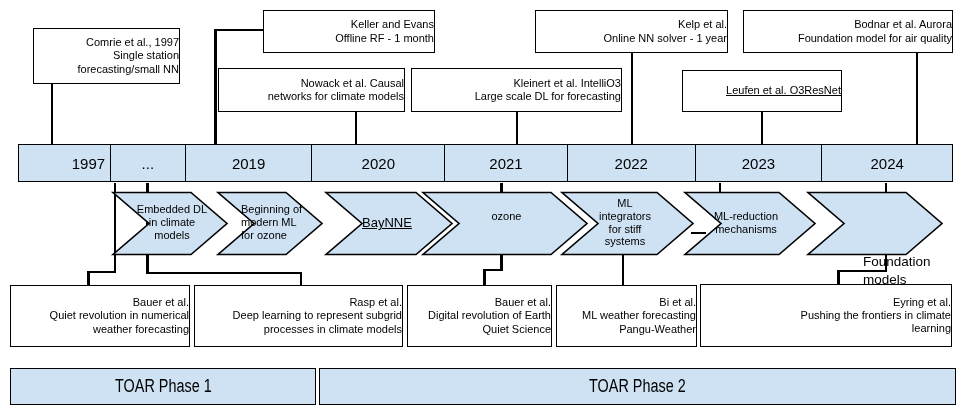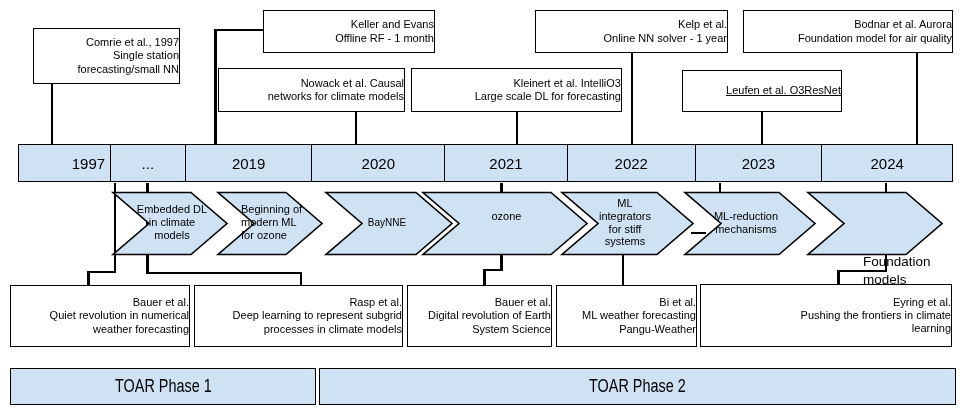--- a/index.html
+++ b/index.html
@@ -108,21 +108,21 @@
   <div class="chevtext" style="left:120px;top:203px;width:104px;">
     <div>Embedded DL</div>
     <div>in climate</div>
     <div>models</div>
   </div>
   <div class="chevtext" style="left:241px;top:203px;width:90px;text-align:left;">
     <div>Beginning of</div>
     <div>modern ML</div>
     <div>for ozone</div>
   </div>
-  <div class="chevtext" style="left:337px;top:216px;width:100px;font-size:10px;">
+  <div class="chevtext" style="left:337px;top:216px;width:100px;font-size:13px;text-decoration:underline;">
     <div>BayNNE</div>
   </div>
   <div class="chevtext" style="left:440px;top:210px;width:133px;">
     <div>ozone</div>
   </div>
   <div class="chevtext" style="left:577px;top:197px;width:96px;line-height:12.8px;">
     <div>ML</div>
     <div>integrators</div>
     <div>for stiff</div>
     <div>systems</div>
@@ -142,21 +142,21 @@
     <div class="ln">weather forecasting</div>
   </div>
   <div class="callout" style="left:194px;top:285px;width:209px;height:62px;">
     <div class="ln">Rasp et al.</div>
     <div class="ln">Deep learning to represent subgrid</div>
     <div class="ln">processes in climate models</div>
   </div>
   <div class="callout" style="left:407px;top:285px;width:145px;height:62px;">
     <div class="ln">Bauer et al.</div>
     <div class="ln">Digital revolution of Earth</div>
-    <div class="ln">System Science</div>
+    <div class="ln">Quiet Science</div>
   </div>
   <div class="callout" style="left:556px;top:285px;width:141px;height:62px;">
     <div class="ln">Bi et al.</div>
     <div class="ln">ML weather forecasting</div>
     <div class="ln">Pangu-Weather</div>
   </div>
   <div class="callout" style="left:700px;top:284px;width:252px;height:63px;line-height:13.2px;">
     <div class="ln">Eyring et al.</div>
     <div class="ln">Pushing the frontiers in climate</div>
     <div class="ln">learning</div>

